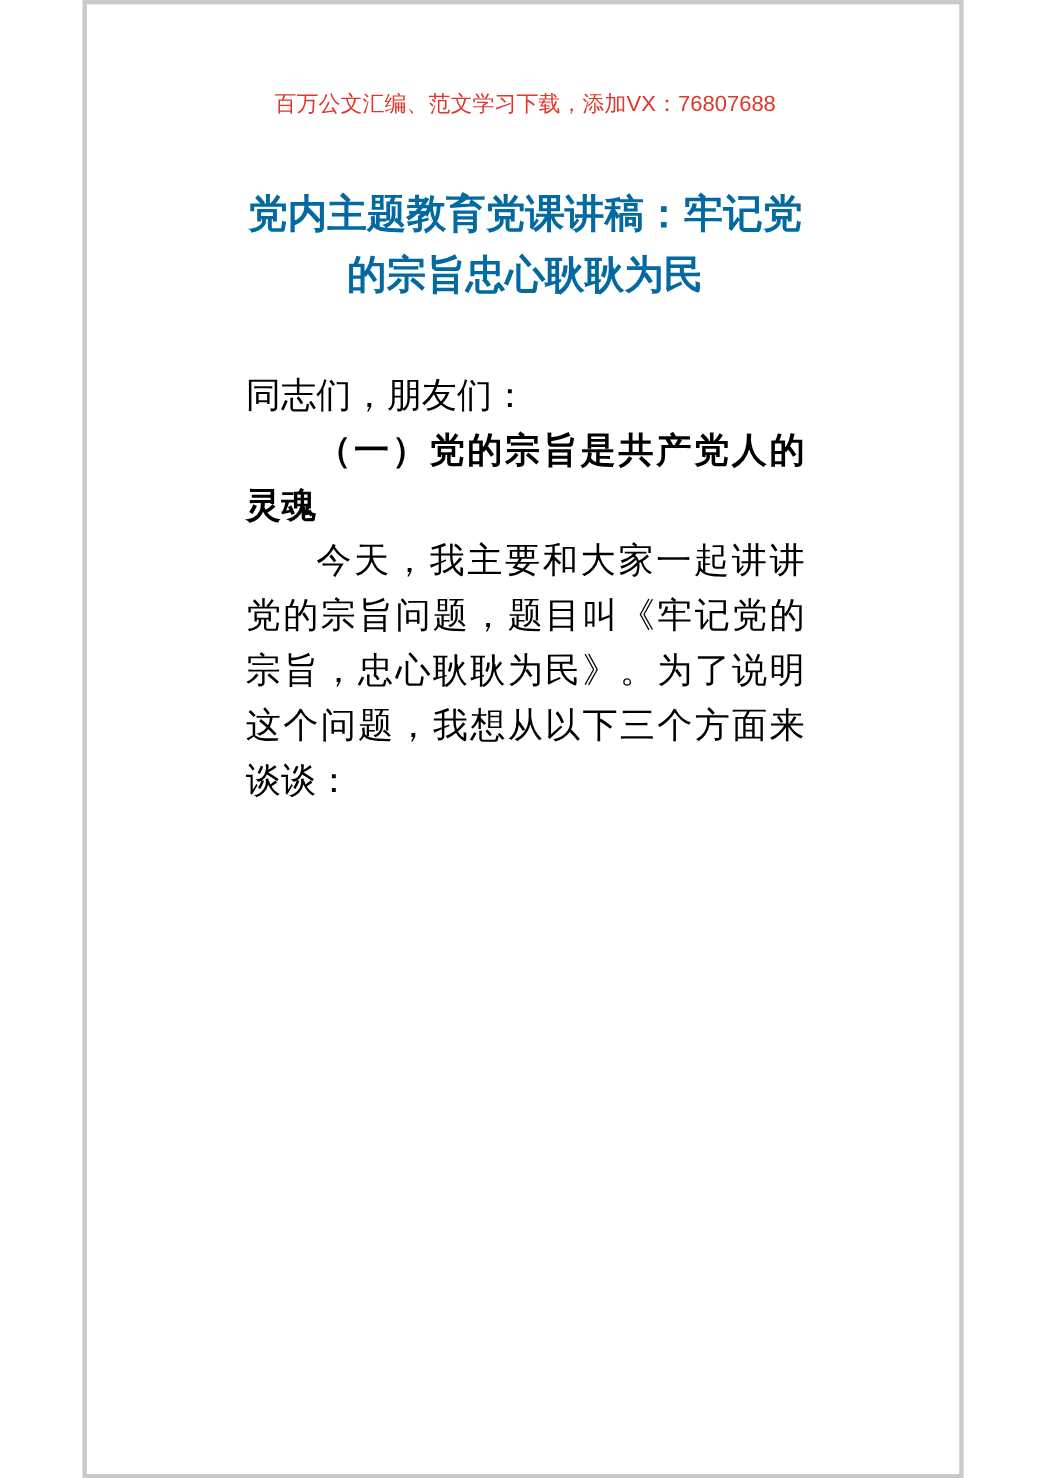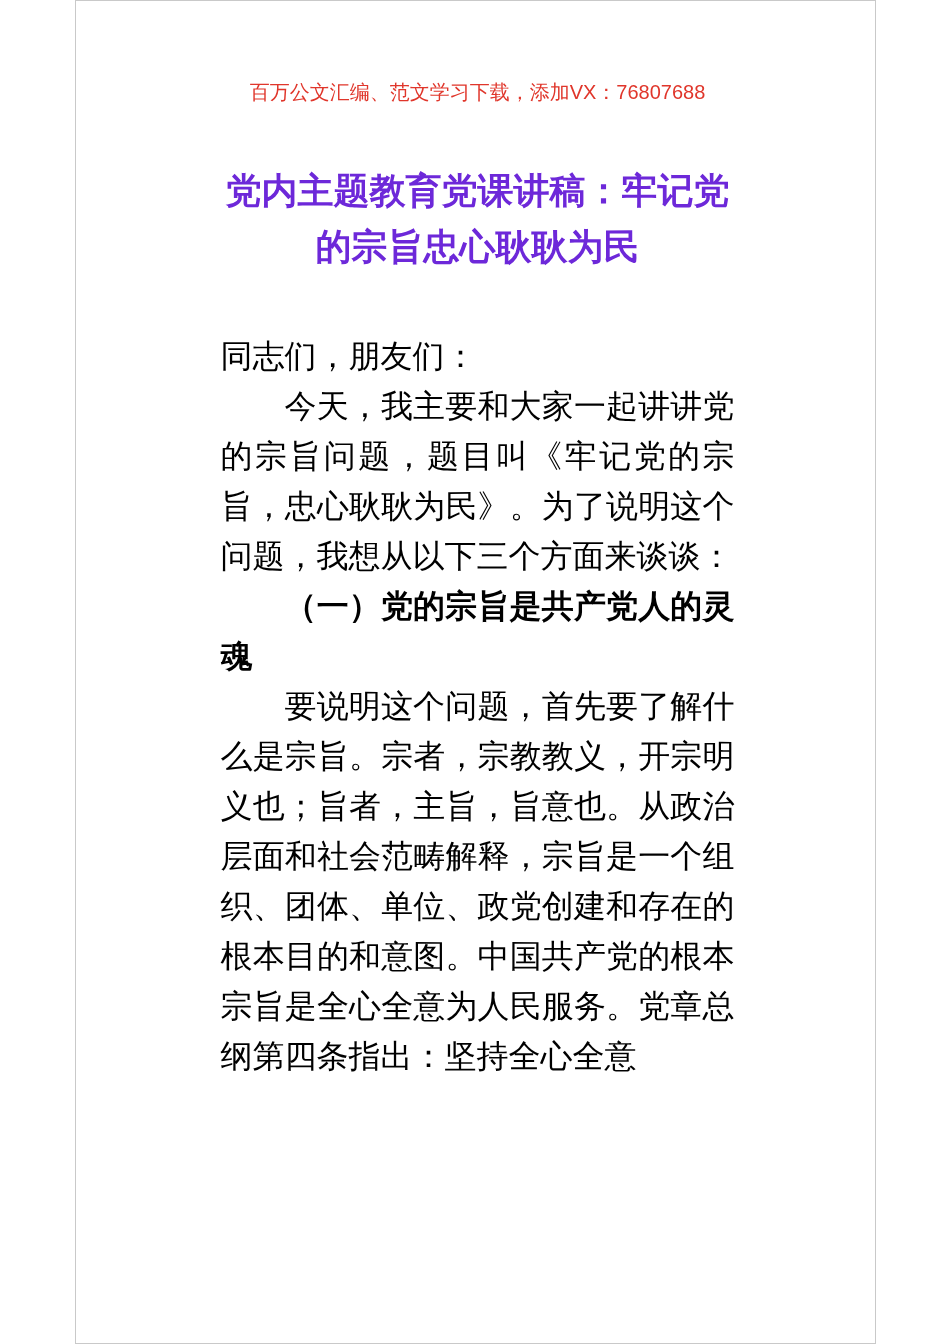--- a/index.html
+++ b/index.html
@@ -7,21 +7,21 @@
     padding: 0;
     background: #ffffff;
   }
   .page {
     position: relative;
     width: 801px;
     min-height: 1344px;
     box-sizing: border-box;
     margin: 0 auto;
     background: #ffffff;
-    border: 1px solid #a16207;
+    border: 4px solid #a16207;
     padding: 0 140px 60px 145px;
     font-family: "Liberation Serif", "DejaVu Serif", serif;
     color: #000000;
     overflow: hidden;
   }
   .notice {
     margin-top: 78px;
     text-align: center;
     font-size: 20px;
     line-height: 26px;
@@ -54,21 +54,20 @@
   .doc-body p.para.bold {
     font-weight: bold;
   }
 </style>
 </head>
 <body>
 
 <div class="page" style="border-color: rgb(201, 201, 201);">
   <div class="notice" style="color: rgb(224, 54, 43);">百万公文汇编、范文学习下载，添加VX：76807688</div>
 
-  <h1 class="title" style="color: #6d28d9;">党内主题教育党课讲稿：牢记党的宗旨忠心耿耿为民</h1>
+  <h1 class="title" style="color: #0369a1;">党内主题教育党课讲稿：牢记党的宗旨忠心耿耿为民</h1>
 
   <div class="doc-body" id="doc-body">
       <p class="para">同志们，朋友们：</p>
+      <p class="para indent bold">（一）党的宗旨是共产党人的灵魂</p>
       <p class="para indent">今天，我主要和大家一起讲讲党的宗旨问题，题目叫《牢记党的宗旨，忠心耿耿为民》。为了说明这个问题，我想从以下三个方面来谈谈：</p>
-      <p class="para indent bold">（一）党的宗旨是共产党人的灵魂</p>
-      <p class="para indent">要说明这个问题，首先要了解什么是宗旨。宗者，宗教教义，开宗明义也；旨者，主旨，旨意也。从政治层面和社会范畴解释，宗旨是一个组织、团体、单位、政党创建和存在的根本目的和意图。中国共产党的根本宗旨是全心全意为人民服务。党章总纲第四条指出：坚持全心全意</p>
     </div>
 </div>
 
 </body></html>

